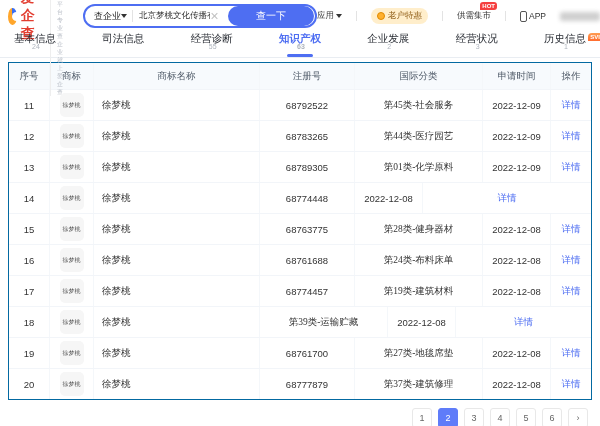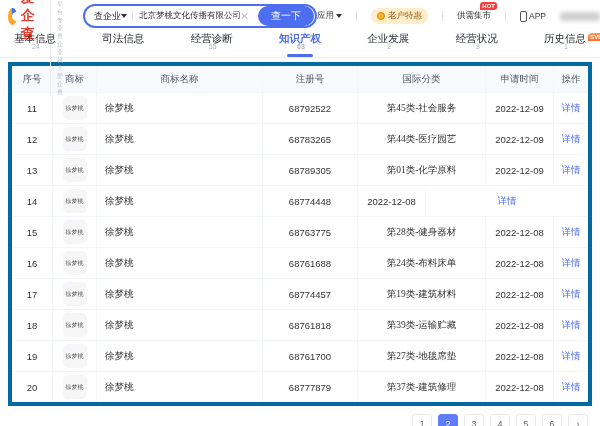--- a/index.html
+++ b/index.html
@@ -25,21 +25,21 @@
   .caret-down { width:0; height:0; border-left:3px solid transparent;
     border-right:3px solid transparent; border-top:4px solid #333; }
   .search-sep { width:1px; height:12px; background:#e3e3e3; }
   .search-input { flex:1; min-width:0; border:none; outline:none; font-size:8.5px; color:#333;
     padding-left:6px; font-family:inherit; background:transparent; }
   .clear-icon { width:10px; height:10px; position:relative; margin-right:4px; cursor:pointer; }
   .clear-icon::before,.clear-icon::after { content:""; position:absolute; left:4px; top:1px;
     width:1px; height:8px; background:#bfbfbf; }
   .clear-icon::before { transform:rotate(45deg); }
   .clear-icon::after { transform:rotate(-45deg); }
-  .search-btn { height:20px; margin:0 1px 0 4px; padding:0 13px; background:#4e6ef2; color:#fff;
+  .search-btn { height:20px; margin:0 1px 0 4px; padding:0 28px; background:#4e6ef2; color:#fff;
     border:none; border-radius:11px; font-size:10px; display:flex; align-items:center;
     cursor:pointer; white-space:nowrap; }
 
   .topnav { margin-left:auto; display:flex; align-items:center; gap:14px;
     font-size:8.5px; color:#333; white-space:nowrap; }
   .tn-sep { width:1px; height:10px; background:#e3e3e3; }
   .tn-item { display:flex; align-items:center; gap:2px; cursor:pointer; }
   .promo-pill { background:#ffeecb; color:#8d5a12; border-radius:9px; padding:2px 6px;
     display:flex; align-items:center; gap:3px; cursor:pointer; }
   .medal-icon { width:8px; height:8px; border-radius:50%; background:#ffb02e;
@@ -60,21 +60,21 @@
     cursor:pointer;flex-direction:column; }
   .tab .count { font-size:7px; color:#aeb4bd; margin-left:2px; transform:translateY(-3px); }
   .tab.active { color:#4e6ef2; font-weight:bold; }
   .tab.active .underline { position:absolute; bottom:0; left:50%; transform:translateX(-50%);
     width:26px; height:3px; border-radius:2px; background:#4e6ef2; }
   .svip-badge { position:absolute; top:1px; right:-20px; background:linear-gradient(#ff9d52,#ff6c2f);
     color:#fff; font-size:6px; font-weight:bold; padding:0 2px; border-radius:4px 4px 4px 0;
     line-height:8px; }
 
   
-  .table { margin:4px 8px 0; border:4px solid #0369a1; }
+  .table { margin:4px 8px 0; border:1px solid #0369a1; }
   .thead { display:flex; background:#f7fafd; height:26px; align-items:center;
     font-size:9.5px; color:#4f5a68; }
   .row { display:flex; height:31px; align-items:center; font-size:9.5px; color:#333;
     border-top:1px solid #f2f5f9; background:#fff; }
   .cell { display:flex; align-items:center; justify-content:center; height:100%;
     border-left:1px solid #f4f7fa; overflow:hidden; }
   .cell:first-child { border-left:none; }
   .c-no   { width:40px; }
   .c-mark { width:44px; }
   .c-name { width:166px; }
@@ -284,21 +284,20 @@
         <span class="detail-link">详情</span>
       </div>
   </div>
 
   <div class="row">
     <div class="cell c-no">18</div>
     <div class="cell c-mark">
         <span class="tm-thumb">徐梦桃</span>
       </div>
     <div class="cell c-name">徐梦桃</div>
-    <div class="cell c-reg">68761818</div>
     <div class="cell c-class">第39类-运输贮藏</div>
     <div class="cell c-date">2022-12-08</div>
     <div class="cell c-act">
         <span class="detail-link">详情</span>
       </div>
   </div>
 
   <div class="row">
     <div class="cell c-no">19</div>
     <div class="cell c-mark">

